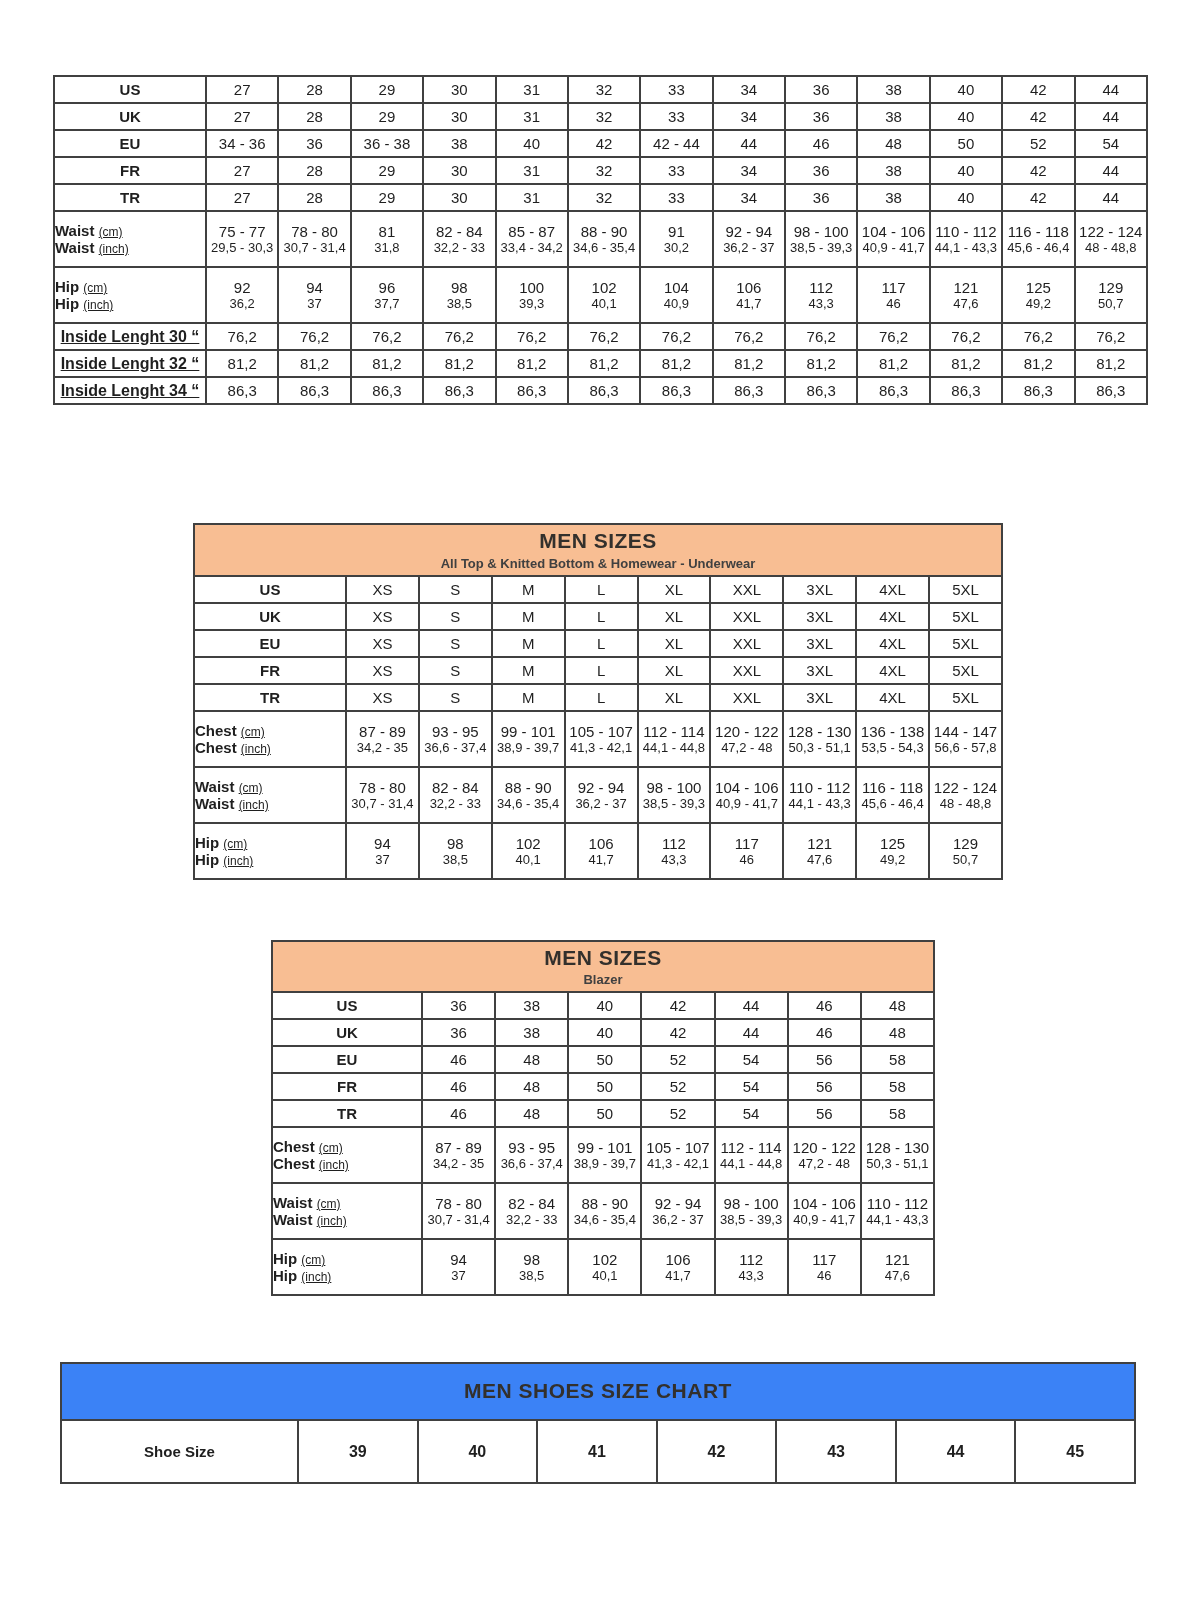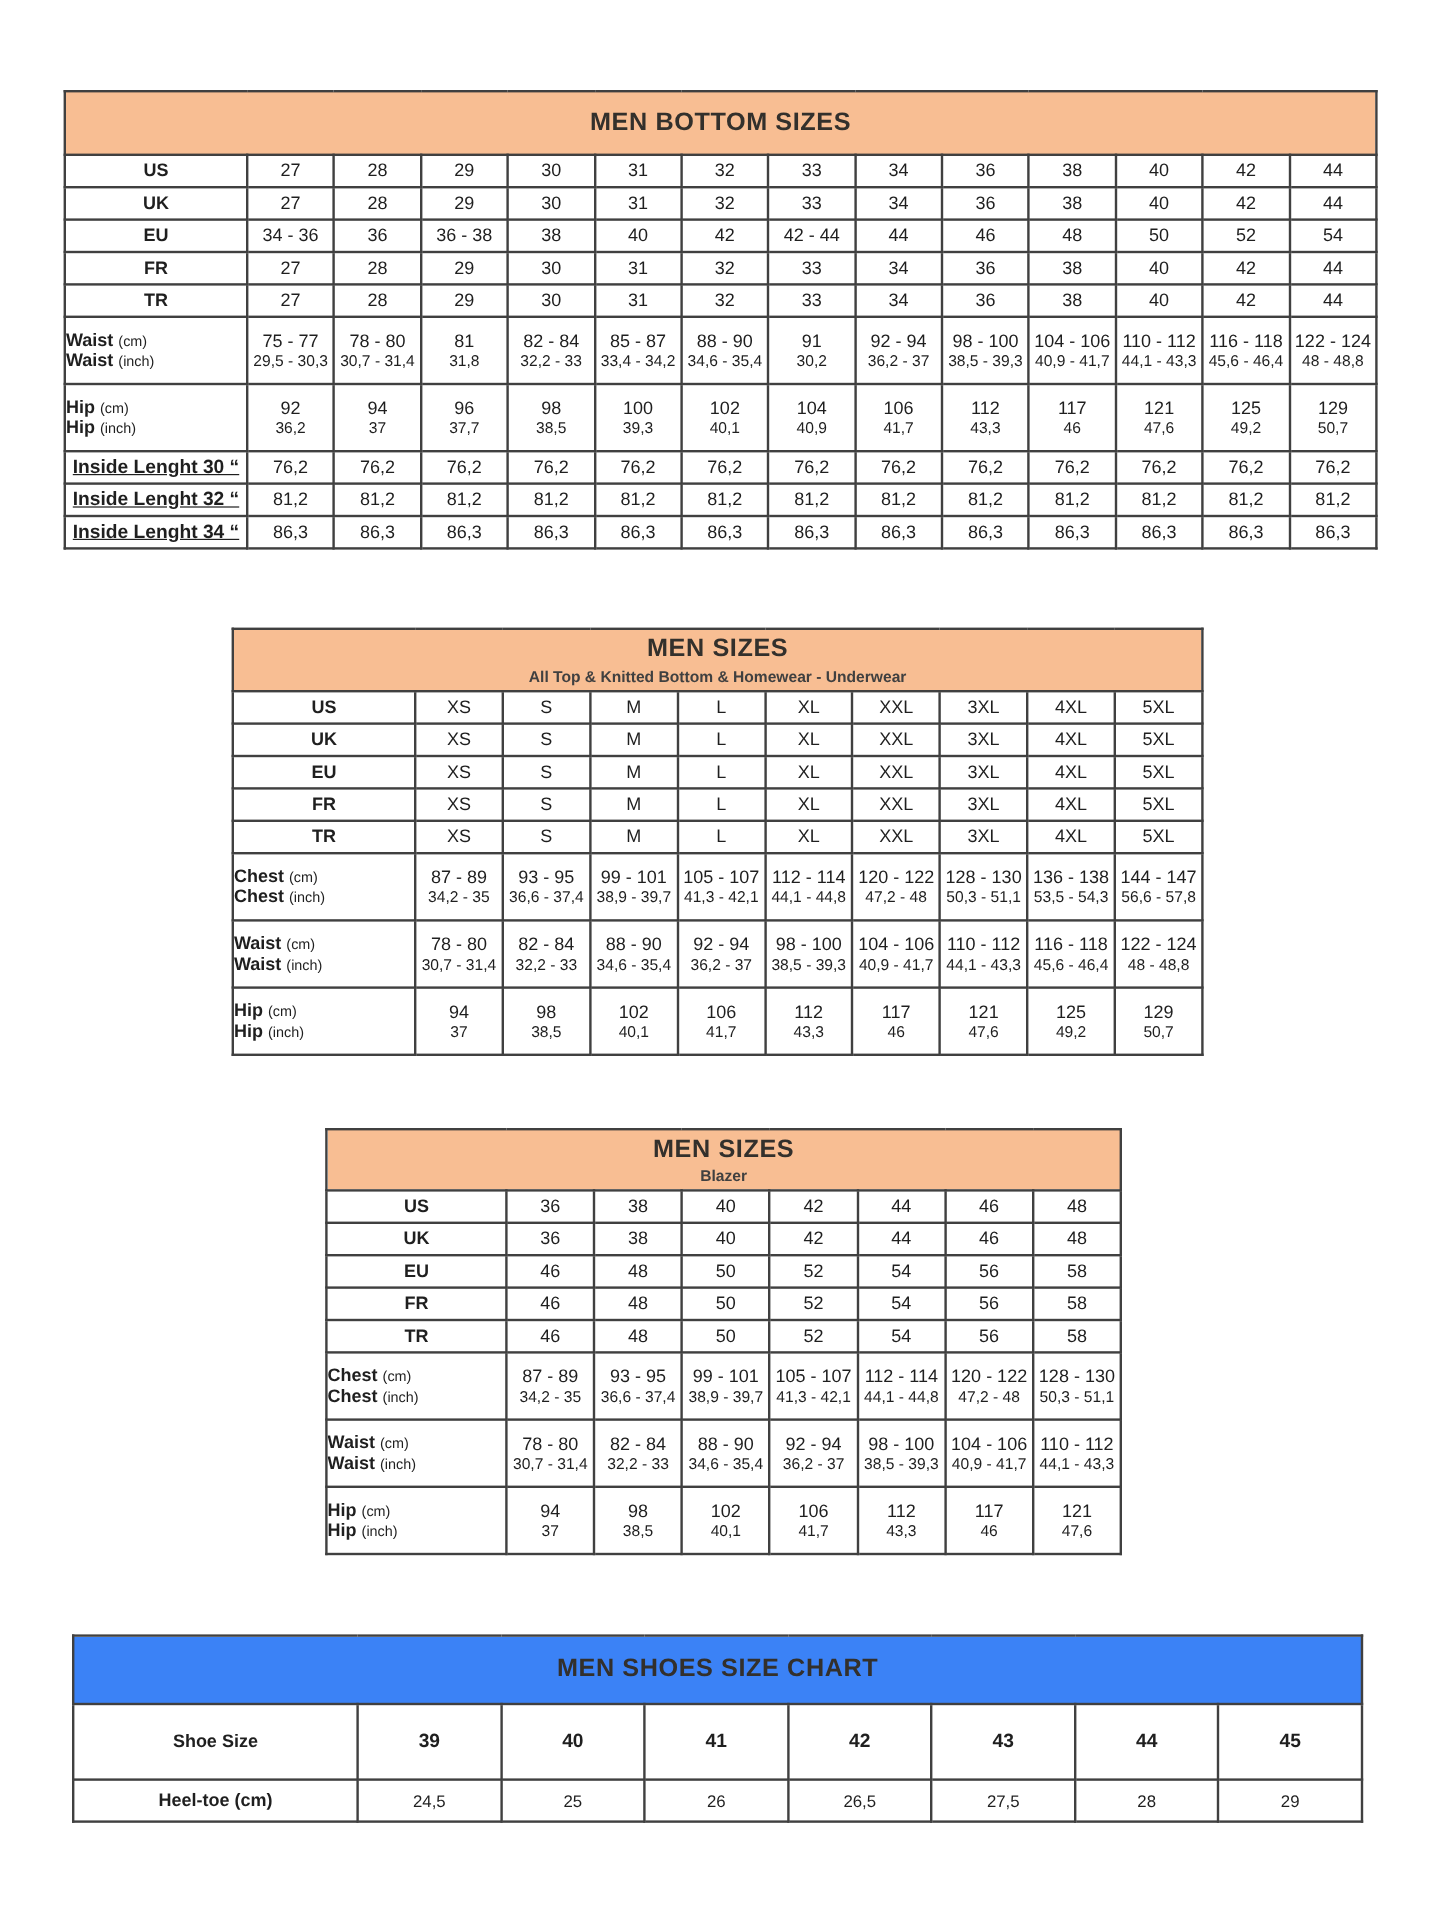--- a/index.html
+++ b/index.html
@@ -15,21 +15,21 @@
   .subtitle-text{font-weight:bold;font-size:13px;color:#404040;margin-top:2px;}
   .label-cell{text-align:left;padding-left:12px;font-weight:bold;font-size:15px;}
   .label-sm{font-size:16px;text-decoration:underline;}
   .val-cell{font-size:15px;}
   .val-bold{font-weight:bold;font-size:16px;border-radius:22px;}
   .val-sm{font-size:14px;}
   .pair-lines{display:flex;flex-direction:column;justify-content:space-around;height:100%;padding:3px 0;}
   .pair-lines-label{align-items:flex-start;}
   .plabel{white-space:nowrap;}
   .plabel-main{font-weight:bold;font-size:15px;}
-  .plabel-unit{font-weight:normal;font-size:12px;}
+  .plabel-unit{font-weight:normal;font-size:12px;text-decoration:underline;}
   .pval-top{font-size:15px;}
   .pval-bottom{font-size:13px;}
 </style>
 </head>
 <body>
 
 <div id="page" style="background: rgb(255, 255, 255);">
     <table class="size-table" style="left: 53px; top: 75px; width: 1095px;">
       <colgroup>
         <col style="width: 152px;">
@@ -41,25 +41,20 @@
         <col>
         <col>
         <col>
         <col>
         <col>
         <col>
         <col>
         <col>
       </colgroup>
       <tbody>
-        <tr>
-          <td colspan="14" class="title-cell" style="background: rgb(248, 190, 147); height: 51px;">
-            <div class="title-text">MEN BOTTOM SIZES</div>
-          </td>
-        </tr>
         <tr style="height: 27px;">
           <td class="label-cell">US</td>
           <td class="val-cell">27</td>
           <td class="val-cell">28</td>
           <td class="val-cell">29</td>
           <td class="val-cell">30</td>
           <td class="val-cell">31</td>
           <td class="val-cell">32</td>
           <td class="val-cell">33</td>
           <td class="val-cell">34</td>
@@ -863,25 +858,15 @@
         <tr style="height: 63px;">
           <td class="label-cell">Shoe Size</td>
           <td class="val-cell val-bold">39</td>
           <td class="val-cell val-bold">40</td>
           <td class="val-cell val-bold">41</td>
           <td class="val-cell val-bold">42</td>
           <td class="val-cell val-bold">43</td>
           <td class="val-cell val-bold">44</td>
           <td class="val-cell val-bold">45</td>
         </tr>
-        <tr style="height: 35px;">
-          <td class="label-cell">Heel-toe (cm)</td>
-          <td class="val-cell val-sm">24,5</td>
-          <td class="val-cell val-sm">25</td>
-          <td class="val-cell val-sm">26</td>
-          <td class="val-cell val-sm">26,5</td>
-          <td class="val-cell val-sm">27,5</td>
-          <td class="val-cell val-sm">28</td>
-          <td class="val-cell val-sm">29</td>
-        </tr>
       </tbody>
     </table>
   </div>
 
 </body></html>

